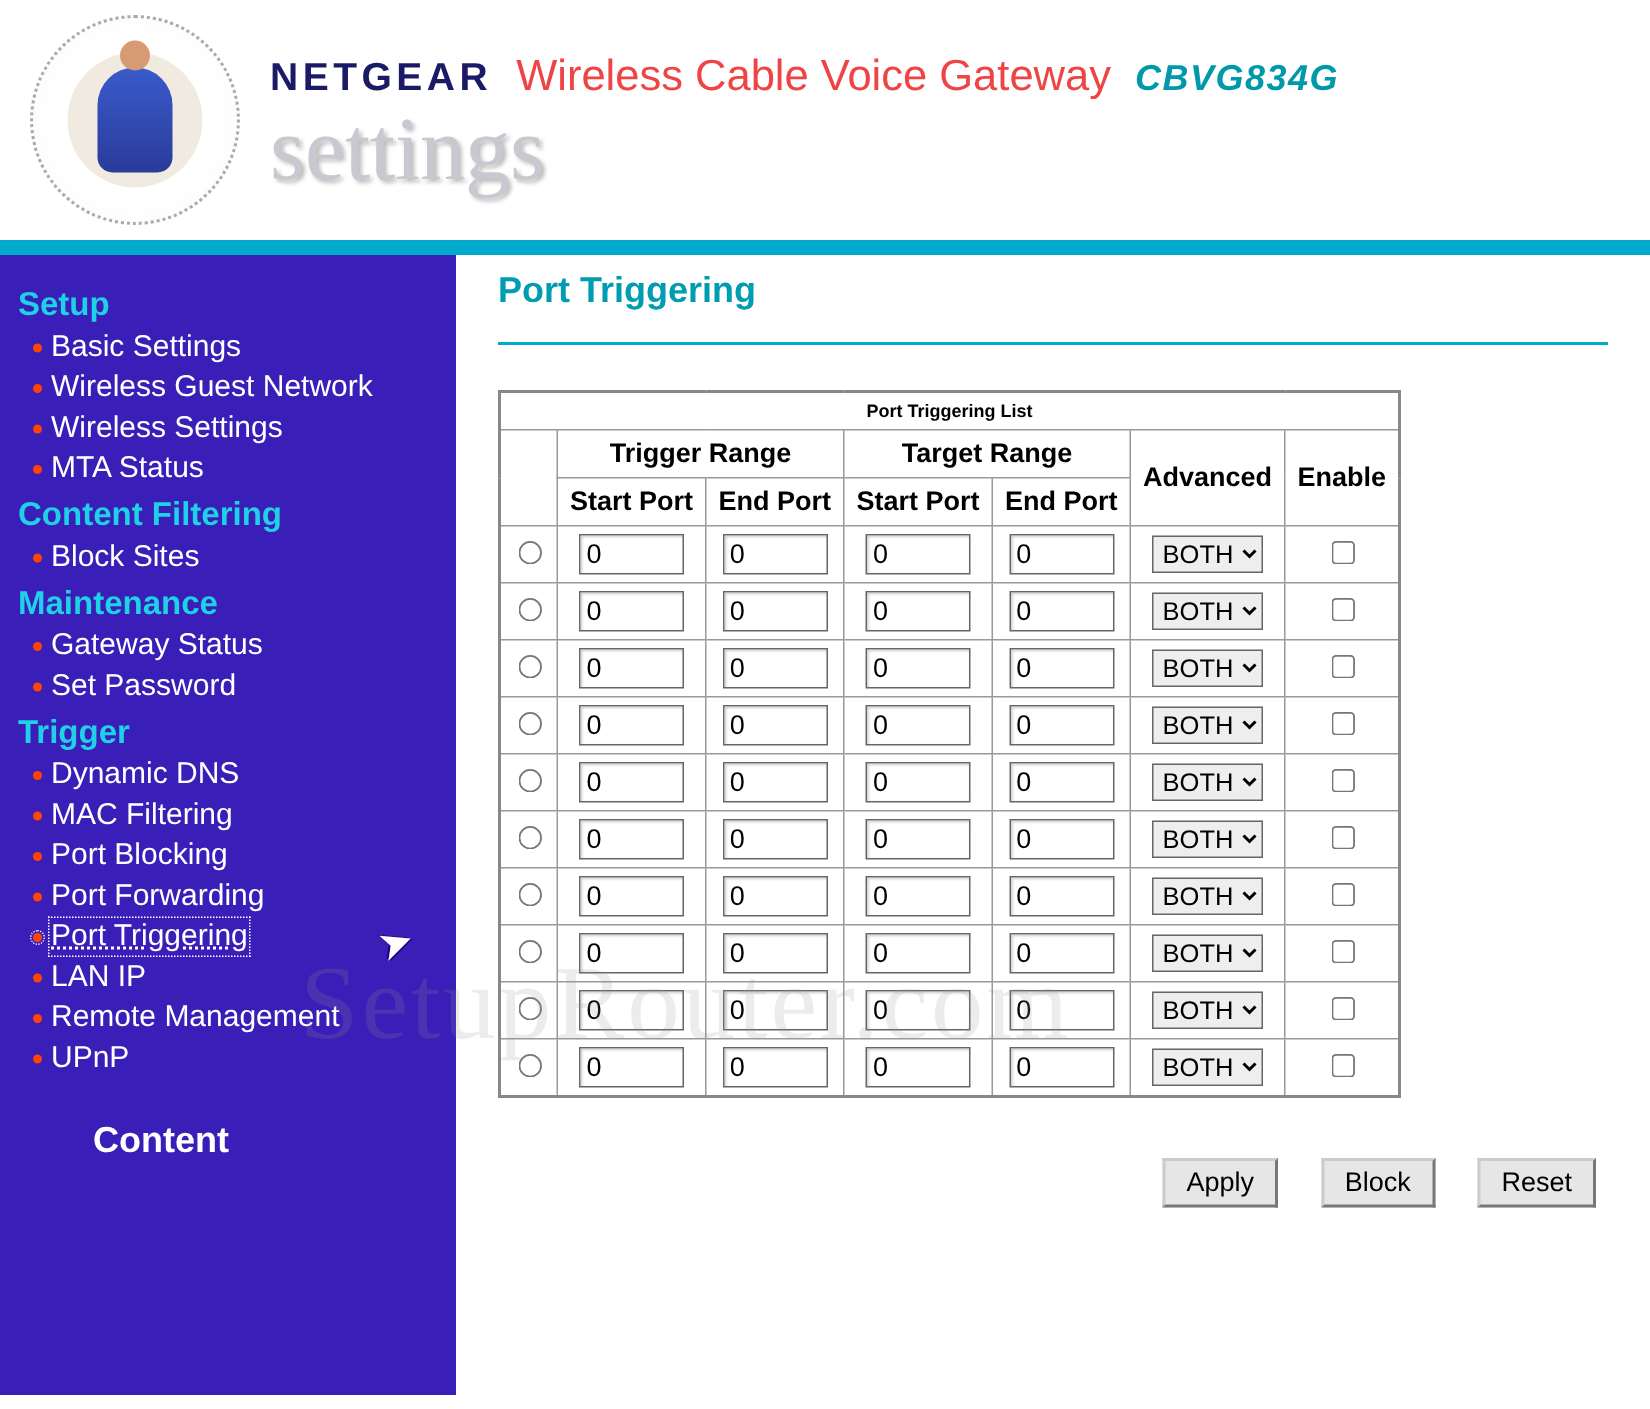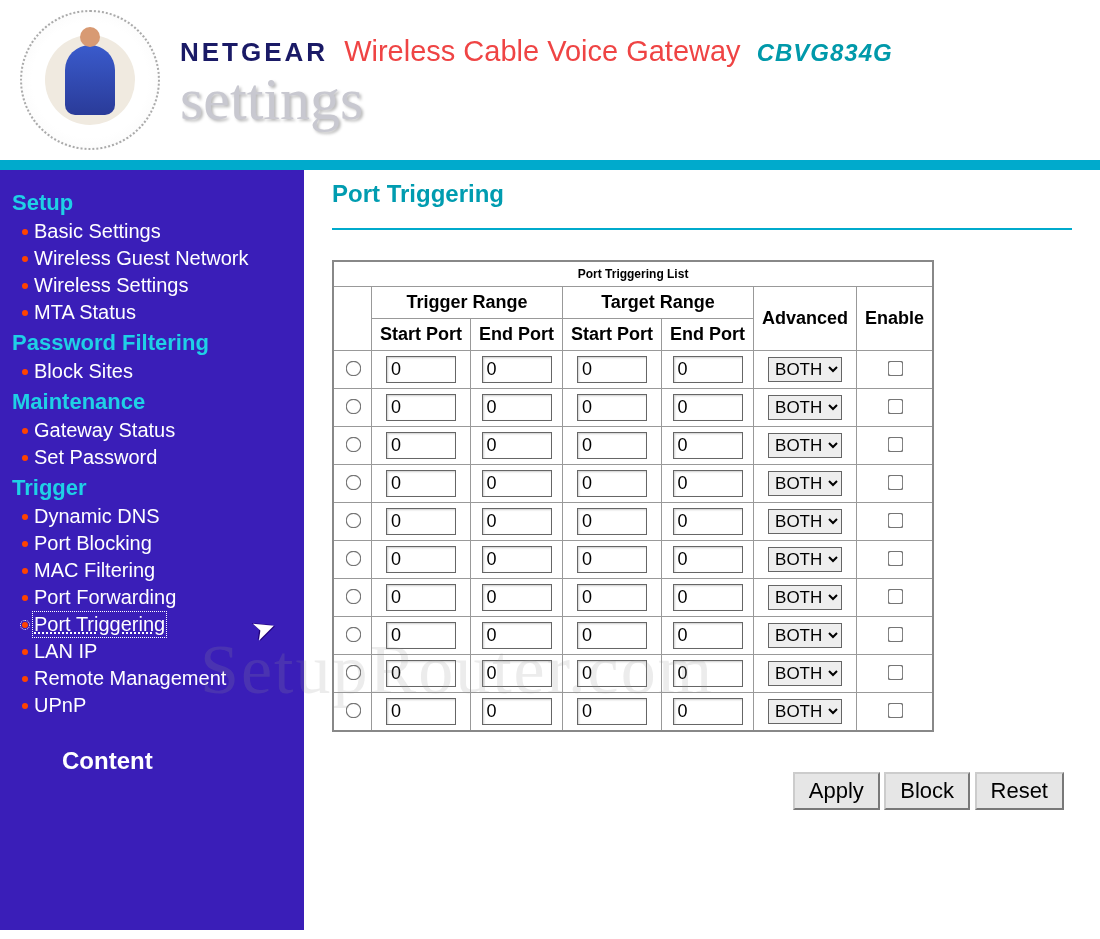--- a/index.html
+++ b/index.html
@@ -121,23 +121,23 @@
     box-shadow: inset 1px 1px 2px rgba(0,0,0,0.2);
   }
   table.ptl select {
     font-size:17px;
     padding:1px 2px;
     border:1px solid #666;
     background:#eee;
   }
   .btnrow { text-align:right; padding-right:8px; margin-top:40px;}
   .btnrow button {
-    font-size:22px;
+    font-size:18px;
     padding:4px 14px;
-    margin-left:0;
+    margin-left:24px;
     background:#e6e6e6;
     border:2px outset #ccc;
     cursor:pointer;
   }
   .watermark {
     position:absolute;
     left:200px; top:630px;
     font-size:70px;
     color:rgba(150,150,150,0.18);
     font-family: Georgia, serif;
@@ -179,46 +179,46 @@
         <span>Wireless Guest Network</span>
       </div>
       <div class="item">
         <span class="bullet"></span>
         <span>Wireless Settings</span>
       </div>
       <div class="item">
         <span class="bullet"></span>
         <span>MTA Status</span>
       </div>
-      <div class="section">Password Filtering</div>
+      <div class="section">Content Filtering</div>
       <div class="item">
         <span class="bullet"></span>
         <span>Block Sites</span>
       </div>
       <div class="section">Maintenance</div>
       <div class="item">
         <span class="bullet"></span>
         <span>Gateway Status</span>
       </div>
       <div class="item">
         <span class="bullet"></span>
         <span>Set Password</span>
       </div>
       <div class="section">Trigger</div>
       <div class="item">
         <span class="bullet"></span>
         <span>Dynamic DNS</span>
       </div>
       <div class="item">
         <span class="bullet"></span>
+        <span>MAC Filtering</span>
+      </div>
+      <div class="item">
+        <span class="bullet"></span>
         <span>Port Blocking</span>
-      </div>
-      <div class="item">
-        <span class="bullet"></span>
-        <span>MAC Filtering</span>
       </div>
       <div class="item">
         <span class="bullet"></span>
         <span>Port Forwarding</span>
       </div>
       <div class="item active">
         <span class="bullet"></span>
         <span>Port Triggering</span>
       </div>
       <span class="cursor-icon">➤</span>

